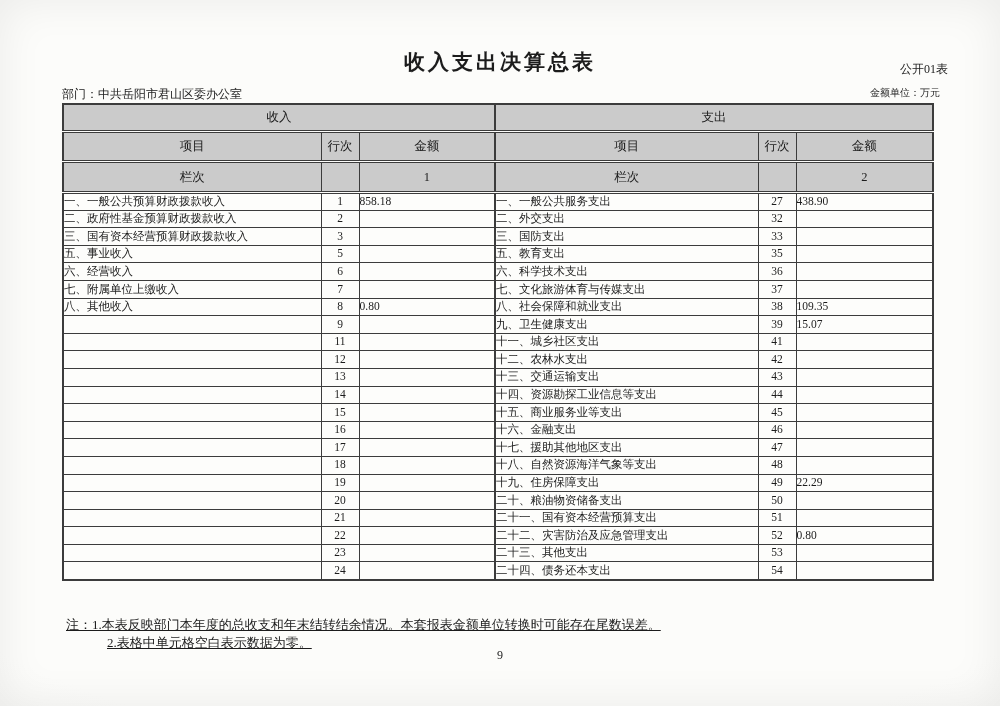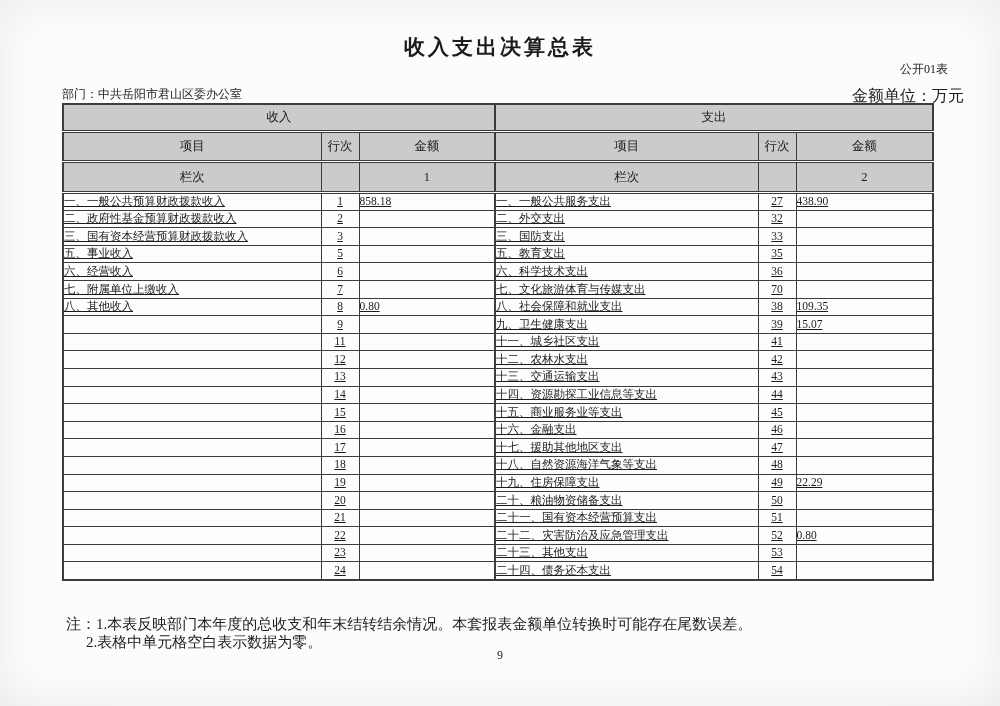--- a/index.html
+++ b/index.html
@@ -10,35 +10,35 @@
     background: #e9e9e7;
     overflow: hidden;
   }
   #paper {
     position: relative;
     width: 1000px; height: 706px;
     background: radial-gradient(140% 120% at 50% 42%, #fcfcfa 55%, #eaeae8 100%);
     box-shadow: inset 0 0 45px rgba(0,0,0,0.07);
   }
   .title {
-    position: absolute; top: 33px; left: 0; right: 0;
+    position: absolute; top: 48px; left: 0; right: 0;
     text-align: center;
     font-size: 21px; font-weight: bold; letter-spacing: 3px;
   }
   .code {
     position: absolute; top: 61px; right: 52px;
     font-size: 12px;
   }
   .meta-left {
     position: absolute; top: 86px; left: 62px;
     font-size: 12px;
   }
   .meta-right {
-    position: absolute; top: 86px; right: 36px;
-    font-size: 16px;
+    position: absolute; top: 86px; right: 60px;
+    font-size: 10px;
   }
   table.budget {
     position: absolute; top: 103px; left: 62px;
     width: 870px;
     border-collapse: collapse;
     table-layout: fixed;
     background: #fdfdfb;
     border: 2px solid var(--border, #3c3c3c);
   }
   table.budget th, table.budget td {
@@ -49,31 +49,31 @@
   }
   table.budget thead th {
     background: var(--header-bg, #cbcbcb);
     border-bottom: 3px double var(--border, #3c3c3c);
     font-size: 12.5px;
     text-align: center;
   }
   tr.h1 th { height: 25px; }
   tr.h2 th { height: 27px; }
   tr.h3 th { height: 28px; background: var(--header-bg, #cbcbcb); }
-  table.budget tbody tr { height: 17.6px; text-decoration: underline; }
+  table.budget tbody tr { height: 17.6px; }
   table.budget tbody td { font-size: 11.5px; line-height: 1; }
   td.item { text-align: left; padding-left: 3px; }
   td.line { text-align: center; }
   td.amt  { text-align: left; padding-right: 3px; }
   .mid { border-right-width: 2px !important; }
   .notes {
     position: absolute; top: 616px; left: 66px;
-    font-size: 15px; line-height: 17.5px;
-  }
-  .notes .note2 { margin-left: 20px; }
+    font-size: 13px; line-height: 17.5px; text-decoration: underline;
+  }
+  .notes .note2 { margin-left: 41px; }
   .pageno {
     position: absolute; top: 648px; left: 0; right: 0;
     text-align: center; font-size: 12px;
   }
 </style>
 </head>
 <body>
 
 <div id="paper">
 
@@ -152,21 +152,21 @@
           <td class="amt mid"></td>
           <td class="item">六、科学技术支出</td>
           <td class="line">36</td>
           <td class="amt"></td>
         </tr>
         <tr>
           <td class="item">七、附属单位上缴收入</td>
           <td class="line">7</td>
           <td class="amt mid"></td>
           <td class="item">七、文化旅游体育与传媒支出</td>
-          <td class="line">70</td>
+          <td class="line">37</td>
           <td class="amt"></td>
         </tr>
         <tr>
           <td class="item">八、其他收入</td>
           <td class="line">8</td>
           <td class="amt mid">0.80</td>
           <td class="item">八、社会保障和就业支出</td>
           <td class="line">38</td>
           <td class="amt">109.35</td>
         </tr>

